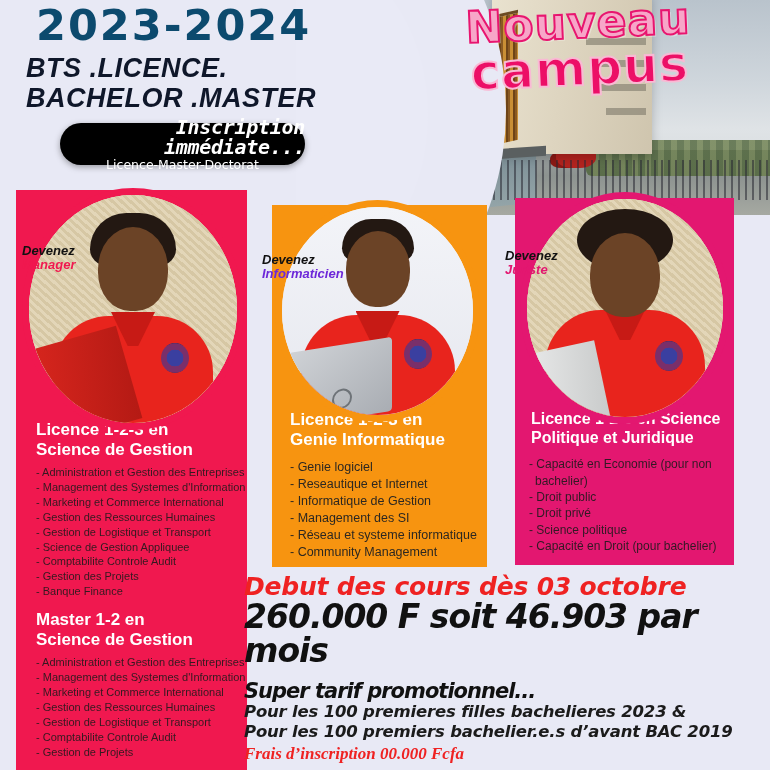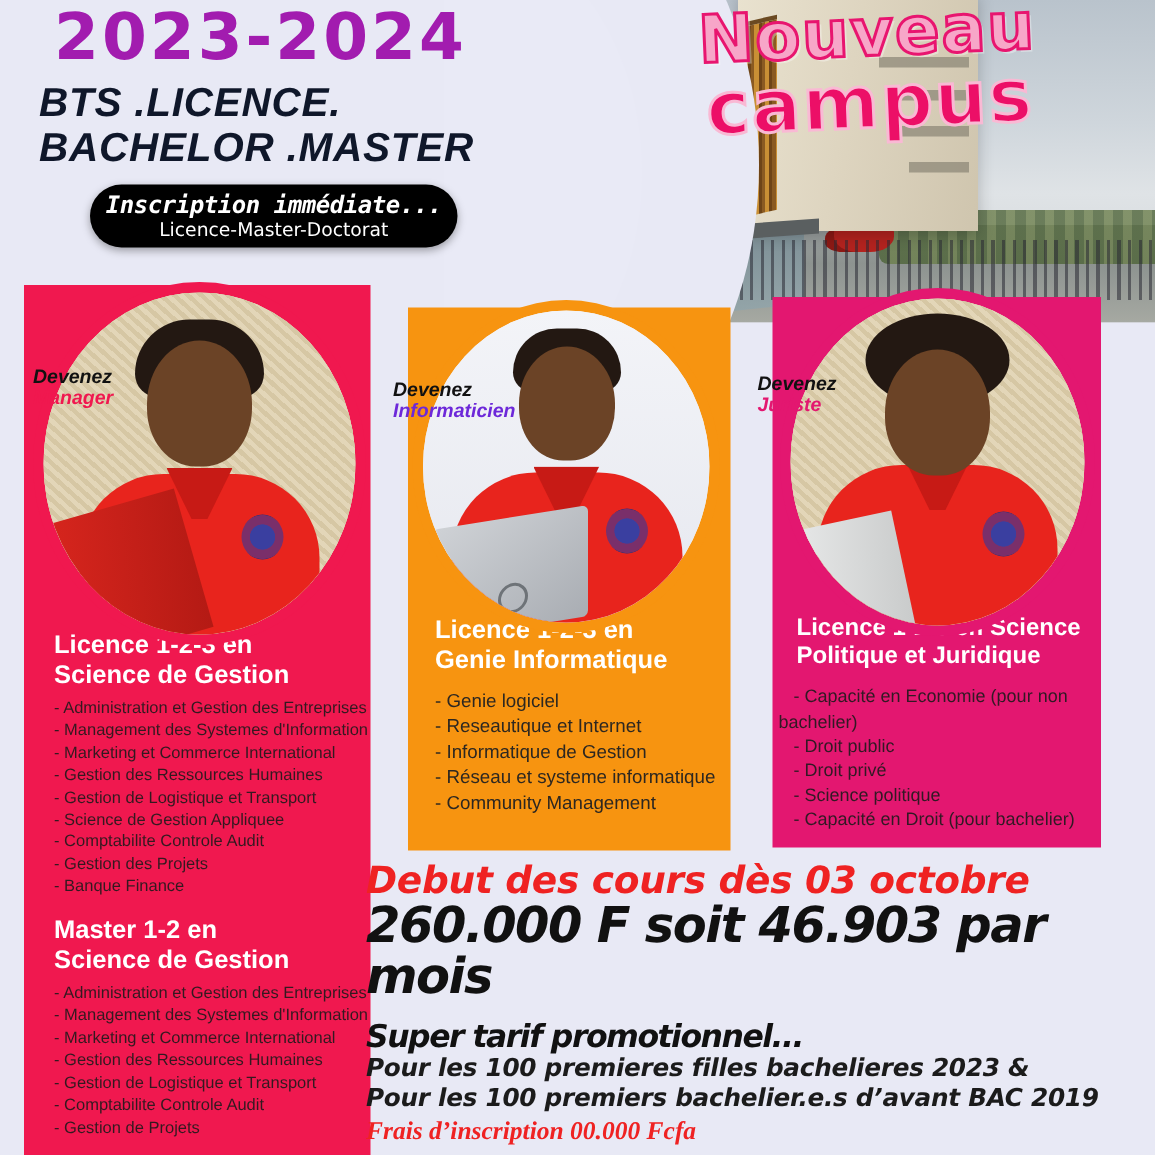--- a/index.html
+++ b/index.html
@@ -84,36 +84,36 @@
     border-radius:50%;
   }
   .hero-curve2{
     position:absolute;left:-118px;top:-50px;width:250px;height:330px;
     background:#e9eaf6;border-radius:50%;
   }
 
   
   .headline{position:absolute;left:18px;top:4px;width:370px;z-index:6;}
   .yrs{
-    font-size:43px;font-weight:bold;color:#a21caf;letter-spacing:2px;
+    font-size:43px;font-weight:bold;color:#0c4a6e;letter-spacing:2px;
     font-family:"DejaVu Sans", sans-serif;line-height:1;
     margin:0 0 6px 18px;
   }
   .lvl{
     font-size:27px;font-weight:bold;font-style:italic;color:#0f172a;
     letter-spacing:.5px;line-height:1.12;margin:0 0 0 8px;
     font-family:"Liberation Sans", sans-serif;
   }
   .pill{
     margin:10px 0 0 42px;width:245px;height:42px;background:#000;
     border-radius:21px;color:#fff;text-align:center;
     display:flex;flex-direction:column;justify-content:center;
     box-shadow:0 2px 6px rgba(0,0,0,.35);
   }
-  .pill .l1{font-size:16px;font-style:italic;font-weight:bold;font-family:"DejaVu Sans Mono",monospace;line-height:1;letter-spacing:-.3px;}
+  .pill .l1{font-size:20px;font-style:italic;font-weight:bold;font-family:"DejaVu Sans Mono",monospace;line-height:1;letter-spacing:-.3px;text-align:right;}
   .pill .l2{font-size:12.5px;font-family:"DejaVu Sans",sans-serif;line-height:1.25;}
 
   
   .nouveau{
     position:absolute;left:414px;top:2px;z-index:7;width:330px;text-align:center;
     font-family:"DejaVu Sans", sans-serif;
     transform:rotate(-2.5deg);
   }
   .nouveau .w1{
     font-size:44px;font-weight:bold;color:#f7a6c8;line-height:.94;
@@ -317,37 +317,38 @@
     <div>
       <h3>
         <span>Licence 1-2-3 en</span><br>
         <span>Genie Informatique</span>
       </h3>
       <div class="sp" style="height:9px"></div>
       <ul>
         <li>- Genie logiciel</li>
         <li>- Reseautique et Internet</li>
         <li>- Informatique de Gestion</li>
+        <li>- Management des SI</li>
         <li>- Réseau et systeme informatique</li>
         <li>- Community Management</li>
       </ul>
     </div>
   </div>
 
   <div class="col col-right">
     <div style="height:212px"></div>
     <div>
       <h3>
         <span>Licence 1-2-3 en Science</span><br>
         <span>Politique et Juridique</span>
       </h3>
       <div class="sp" style="height:9px"></div>
       <ul>
         <li>- Capacité en Economie  (pour non</li>
-        <li style="padding-left:4px">bachelier)</li>
+        <li style="padding-left:20px">bachelier)</li>
         <li>- Droit public</li>
         <li>- Droit privé</li>
         <li>- Science politique</li>
         <li>- Capacité en Droit (pour bachelier)</li>
       </ul>
     </div>
   </div>
 
   <div class="portrait p1">
     <div class="bg-sand"></div>

